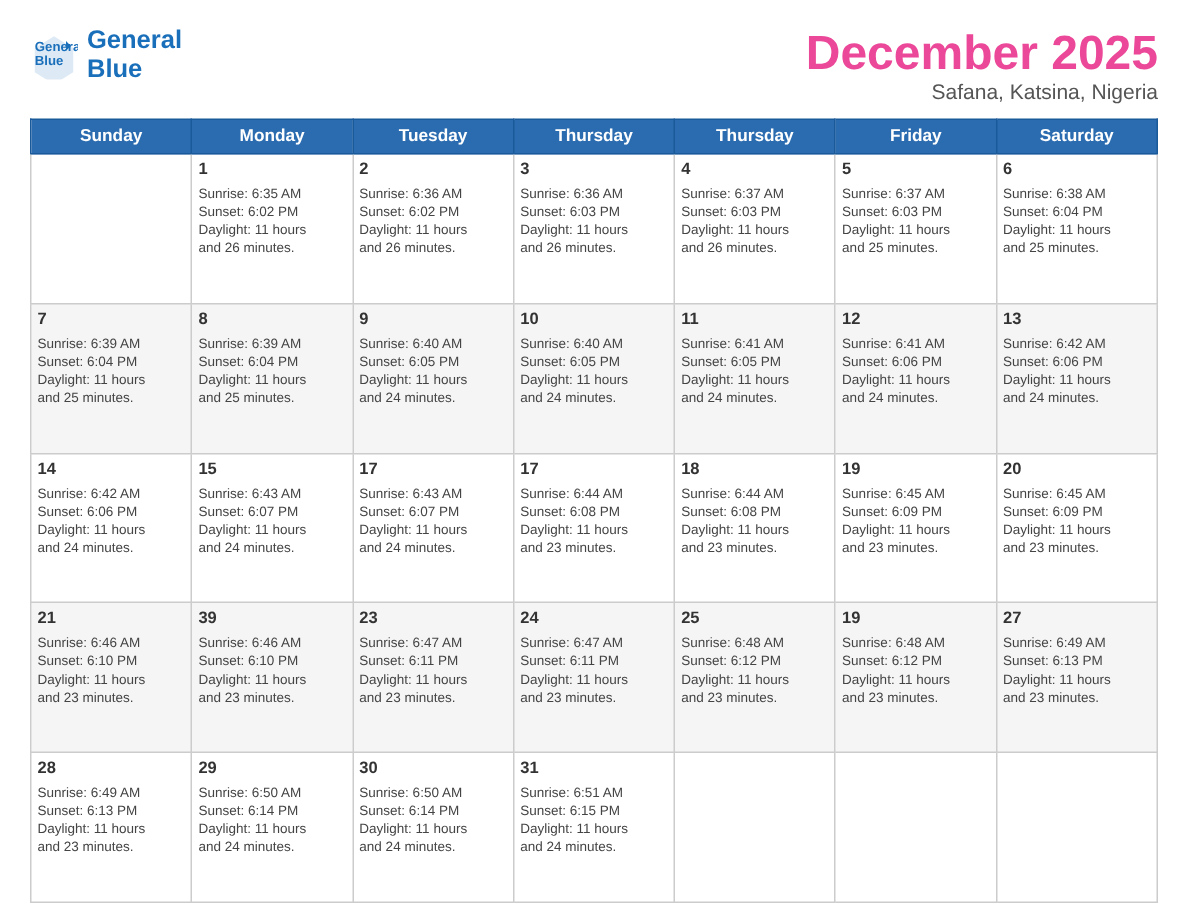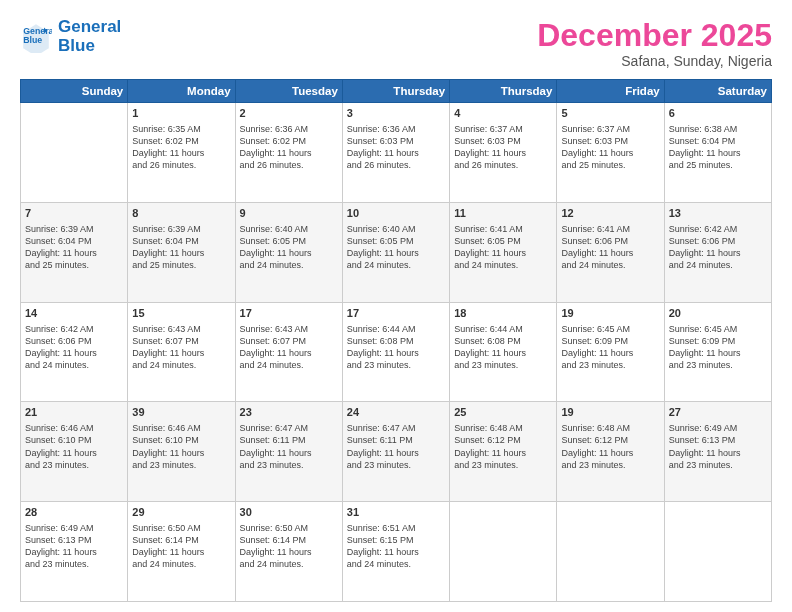--- a/index.html
+++ b/index.html
@@ -51,21 +51,21 @@
       border-collapse: collapse;
       width: 100%;
       table-layout: fixed;
     }
     .calendar th {
       background-color: #2b6cb0;
       color: #fff;
       font-size: 11.5px;
       font-weight: bold;
       padding: 5px 4px;
-      text-align: right;
+      text-align: center;
       border: 1px solid #1a5a9a;
     }
     .calendar td {
       border: 1px solid #ccc;
       vertical-align: top;
       padding: 3px 4px;
       font-size: 9.5px;
       color: #333;
       line-height: 1.35;
       height: 80px;
@@ -108,21 +108,21 @@
         <text x="4" y="28" font-size="11" font-weight="bold" fill="#1a6fba">Blue</text>
         <polygon points="30,8 38,16 34,12 30,16" fill="#1a6fba"></polygon>
       </svg>
       <div style="display:flex;flex-direction:column;line-height:1.1;">
         <span style="font-size:17px;font-weight:bold;color:#1a6fba;">General</span>
         <span style="font-size:17px;font-weight:bold;color:#1a6fba;">Blue</span>
       </div>
     </div>
     <div class="title-block">
       <div class="month-title">December 2025</div>
-      <div class="subtitle">Safana, Sunday, Nigeria</div>
+      <div class="subtitle">Safana, Katsina, Nigeria</div>
     </div>
   </div>
 
   <table class="calendar">
     <thead>
       <tr>
       <th>Sunday</th>
           <th>Monday</th>
           <th>Tuesday</th>
           <th>Thursday</th>

